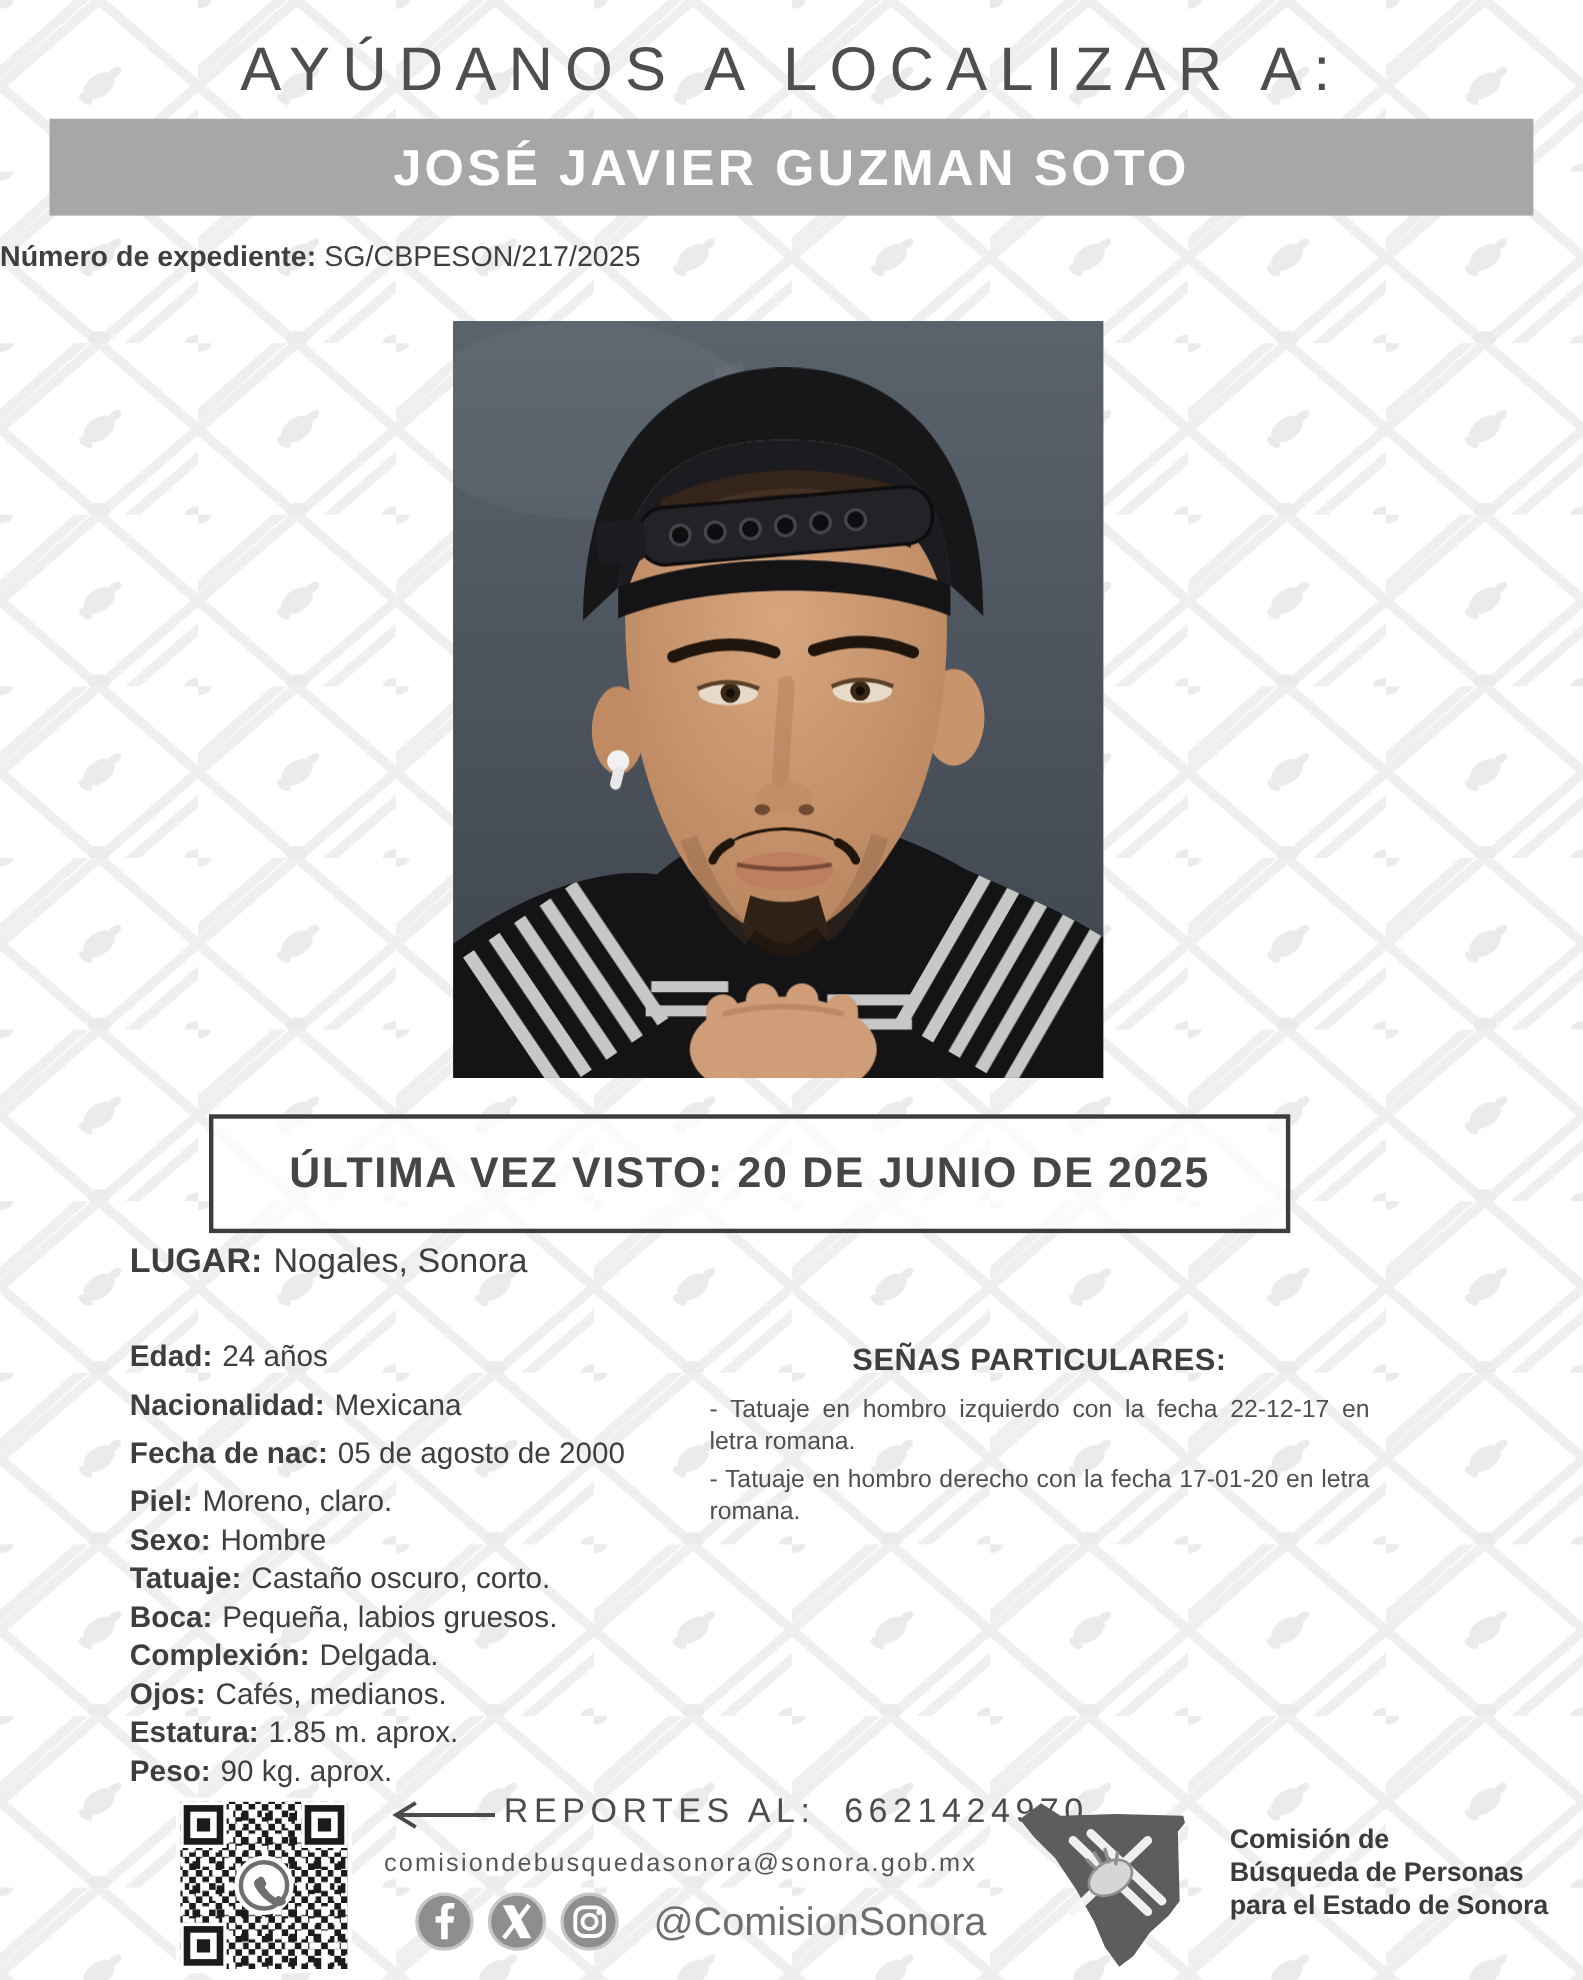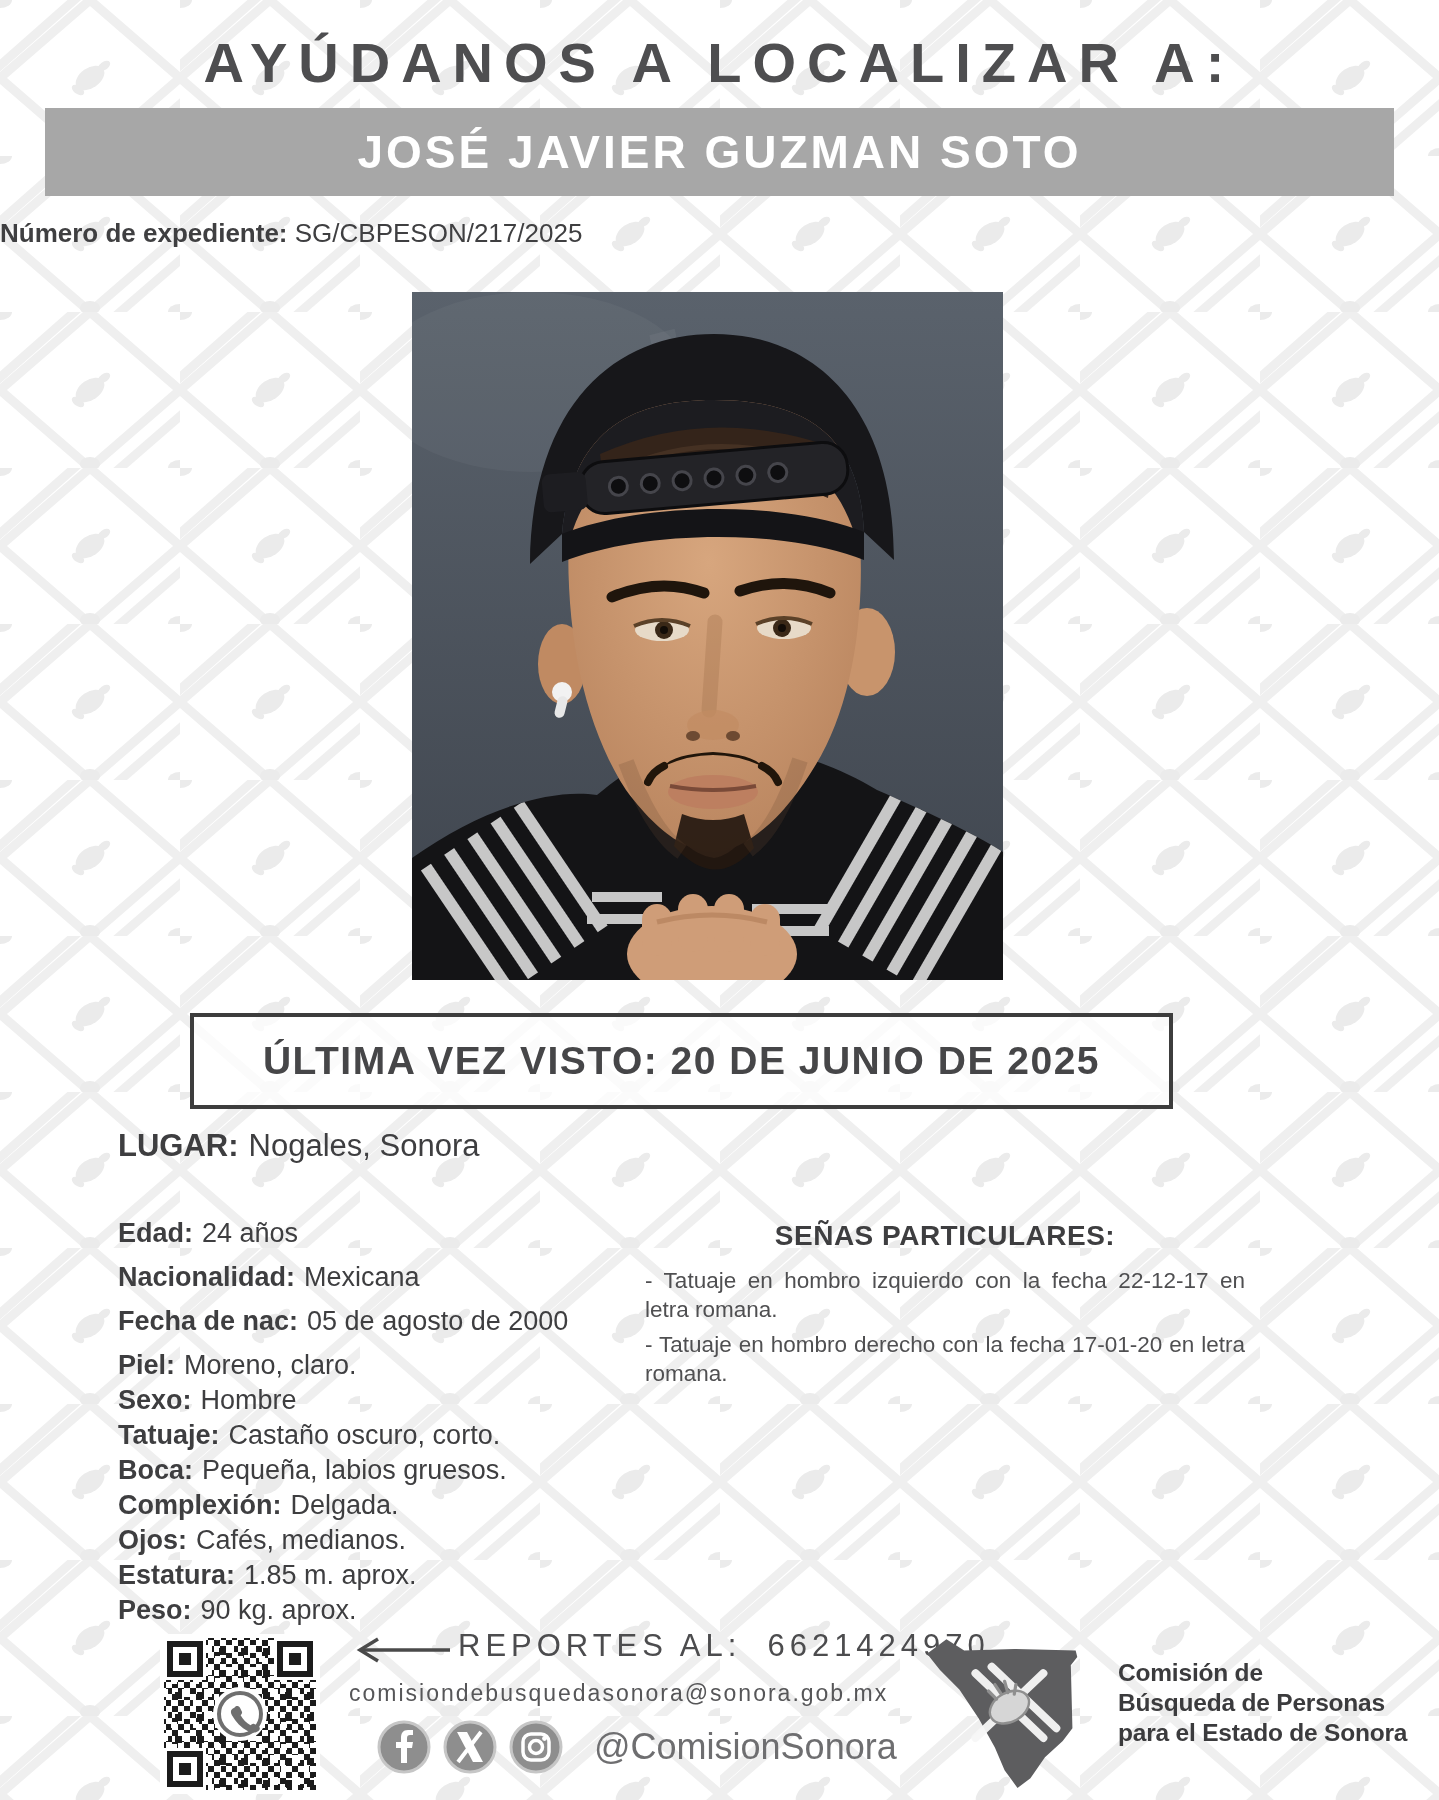--- a/index.html
+++ b/index.html
@@ -6,41 +6,41 @@
   .poster{
     position:relative;width:1439px;height:1800px;background:#ffffff;
     overflow:hidden;font-family:"Liberation Sans",sans-serif;color:#4a4a4a;
     margin:0 auto;
   }
   .wm{position:absolute;left:0;top:0;width:1439px;height:1800px;}
   .layer{position:absolute;}
 
   .title{
     left:0;top:30px;width:1439px;text-align:center;
-    font-size:56px;font-weight:bold;letter-spacing:11px;color:#4e4e50;
+    font-size:56px;font-weight:normal;letter-spacing:11px;color:#4e4e50;
     white-space:nowrap;
   }
   .banner{
     left:45px;top:108px;width:1349px;height:88px;background:#a7a7a7;
     display:flex;align-items:center;justify-content:center;
   }
   .banner span{
     color:#ffffff;font-size:46px;font-weight:bold;letter-spacing:3px;white-space:nowrap;
   }
   .expediente{
     left:0;top:218px;width:1439px;font-size:26px;color:#3f3f41;
   }
   .expediente .lbl{font-weight:bold;}
   .photo{
     left:412px;top:292px;width:591px;height:688px;background:#454b54;
   }
   .photo svg{display:block;}
 
   .lastseen{
-    left:190px;top:1013px;width:983px;height:96px;
+    left:190px;top:1013px;width:983px;height:108px;
     border:4px solid #3d3d3d;background:rgba(255,255,255,0.72);
     display:flex;align-items:center;justify-content:center;box-sizing:border-box;
   }
   .lastseen span{
     font-size:39px;font-weight:bold;letter-spacing:1.5px;color:#464648;white-space:nowrap;
   }
   .lugar{left:118px;top:1128px;font-size:31px;color:#3e3e40;}
   .lugar .lbl{font-weight:bold;margin-right:10px;}
 
   .details{left:118px;top:1216px;width:480px;}

